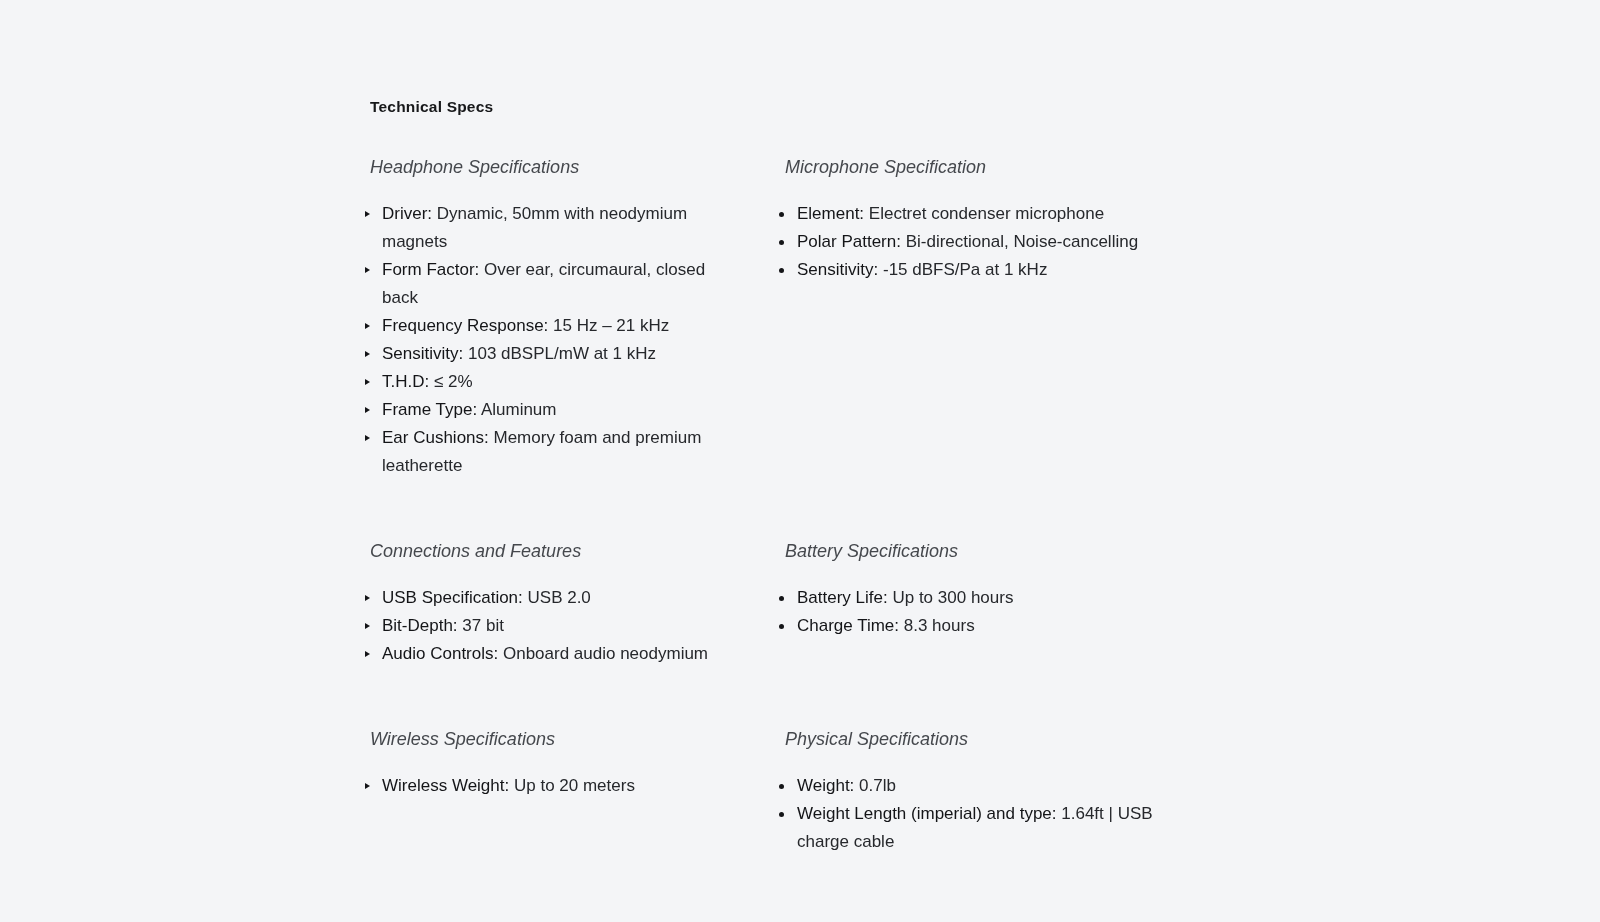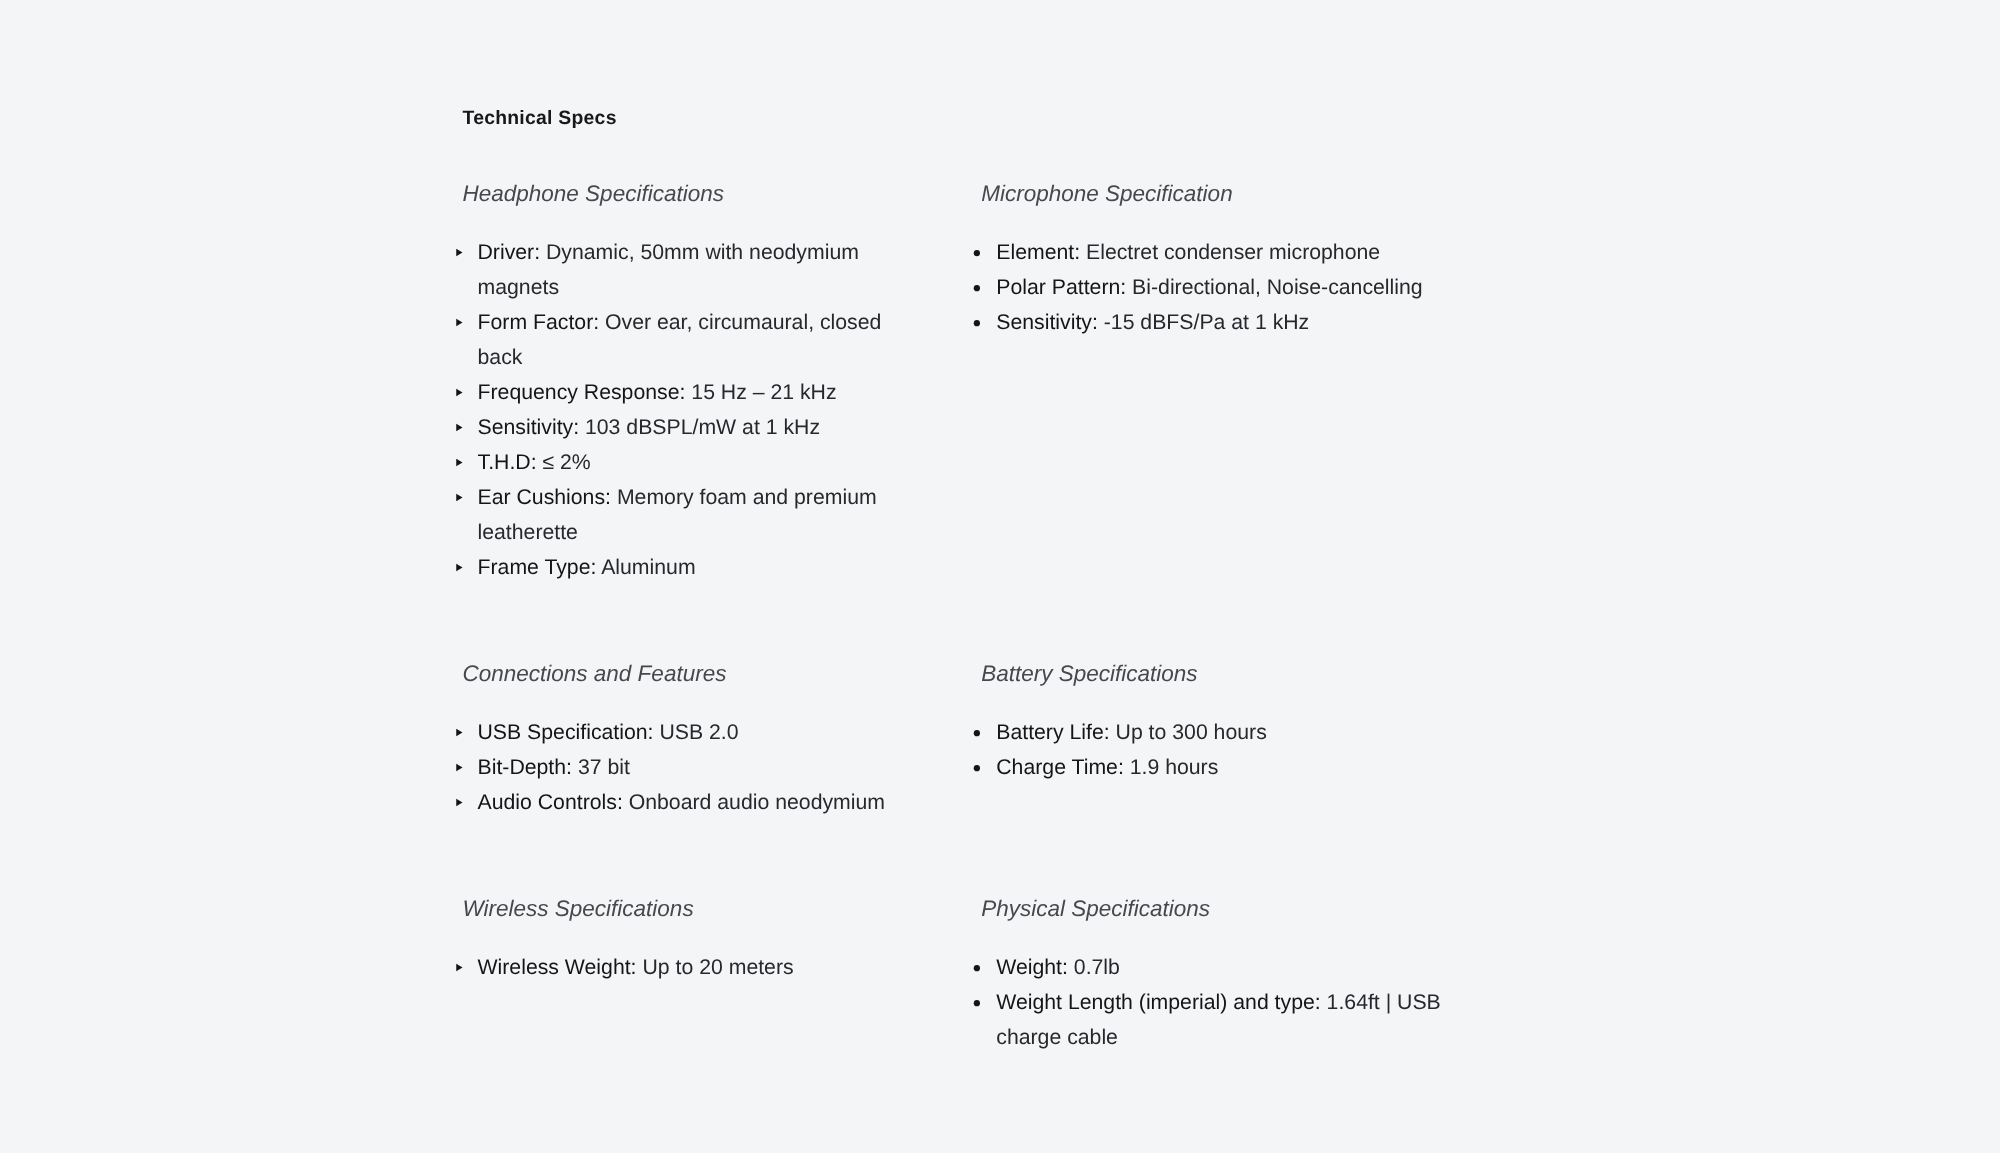--- a/index.html
+++ b/index.html
@@ -10,21 +10,21 @@
     width: 1600px;
     height: 922px;
     position: relative;
     background: #f4f5f7;
     font-family: "Liberation Sans", "DejaVu Sans", sans-serif;
     overflow: hidden;
   }
   .content {
     position: absolute;
     left: 370px;
-    top: 84px;
+    top: 96px;
     width: 790px;
   }
   .page-title {
     font-size: 15.5px;
     font-weight: 700;
     line-height: 22px;
     letter-spacing: 0.2px;
     color: #17181a;
     margin: 0 0 36px 0;
   }
@@ -90,22 +90,22 @@
   <div class="grid">
 
     <section class="cell">
       <h3 class="sec-heading">Headphone Specifications</h3>
       <ul class="specs tri">
           <li><span class="lbl">Driver: </span><span class="val">Dynamic, 50mm with neodymium magnets</span></li>
           <li><span class="lbl">Form Factor: </span><span class="val">Over ear, circumaural, closed back</span></li>
           <li><span class="lbl">Frequency Response: </span><span class="val">15 Hz – 21 kHz</span></li>
           <li><span class="lbl">Sensitivity: </span><span class="val">103 dBSPL/mW at 1 kHz</span></li>
           <li><span class="lbl">T.H.D: </span><span class="val">≤ 2%</span></li>
+          <li><span class="lbl">Frame Type: </span><span class="val">Aluminum</span></li>
           <li><span class="lbl">Ear Cushions: </span><span class="val">Memory foam and premium leatherette</span></li>
-          <li><span class="lbl">Frame Type: </span><span class="val">Aluminum</span></li>
         </ul>
     </section>
 
     <section class="cell">
       <h3 class="sec-heading">Microphone Specification</h3>
       <ul class="specs disc">
           <li><span class="lbl">Element: </span><span class="val">Electret condenser microphone</span></li>
           <li><span class="lbl">Polar Pattern: </span><span class="val">Bi-directional, Noise-cancelling</span></li>
           <li><span class="lbl">Sensitivity: </span><span class="val">-15 dBFS/Pa at 1 kHz</span></li>
         </ul>
@@ -117,21 +117,21 @@
           <li><span class="lbl">USB Specification: </span><span class="val">USB 2.0</span></li>
           <li><span class="lbl">Bit-Depth: </span><span class="val">37 bit</span></li>
           <li><span class="lbl">Audio Controls: </span><span class="val">Onboard audio neodymium</span></li>
         </ul>
     </section>
 
     <section class="cell">
       <h3 class="sec-heading">Battery Specifications</h3>
       <ul class="specs disc">
           <li><span class="lbl">Battery Life: </span><span class="val">Up to 300 hours</span></li>
-          <li><span class="lbl">Charge Time: </span><span class="val">1.9 hours</span></li>
+          <li><span class="lbl">Charge Time: </span><span class="val">8.3 hours</span></li>
         </ul>
     </section>
 
     <section class="cell">
       <h3 class="sec-heading">Wireless Specifications</h3>
       <ul class="specs tri">
           <li><span class="lbl">Wireless Weight: </span><span class="val">Up to 20 meters</span></li>
         </ul>
     </section>
 

